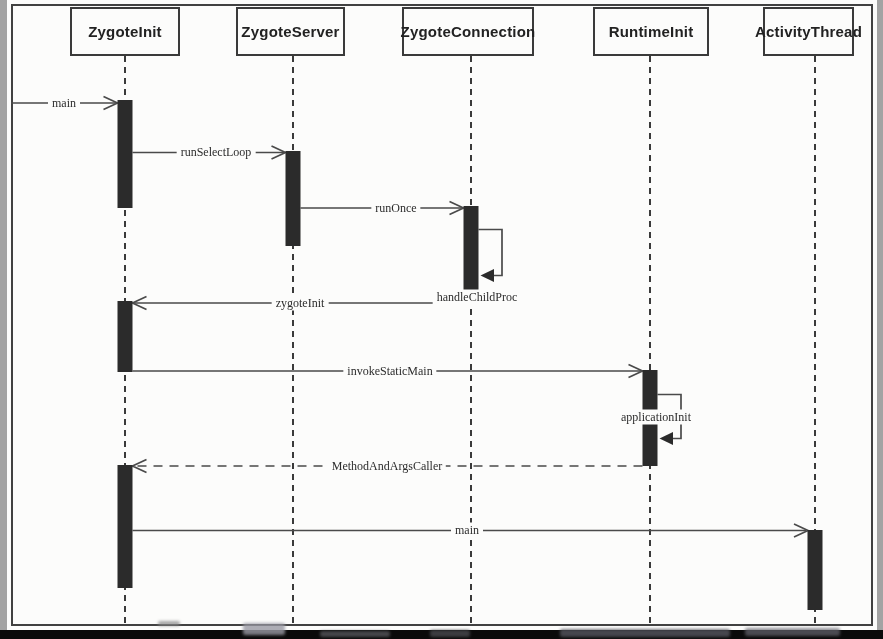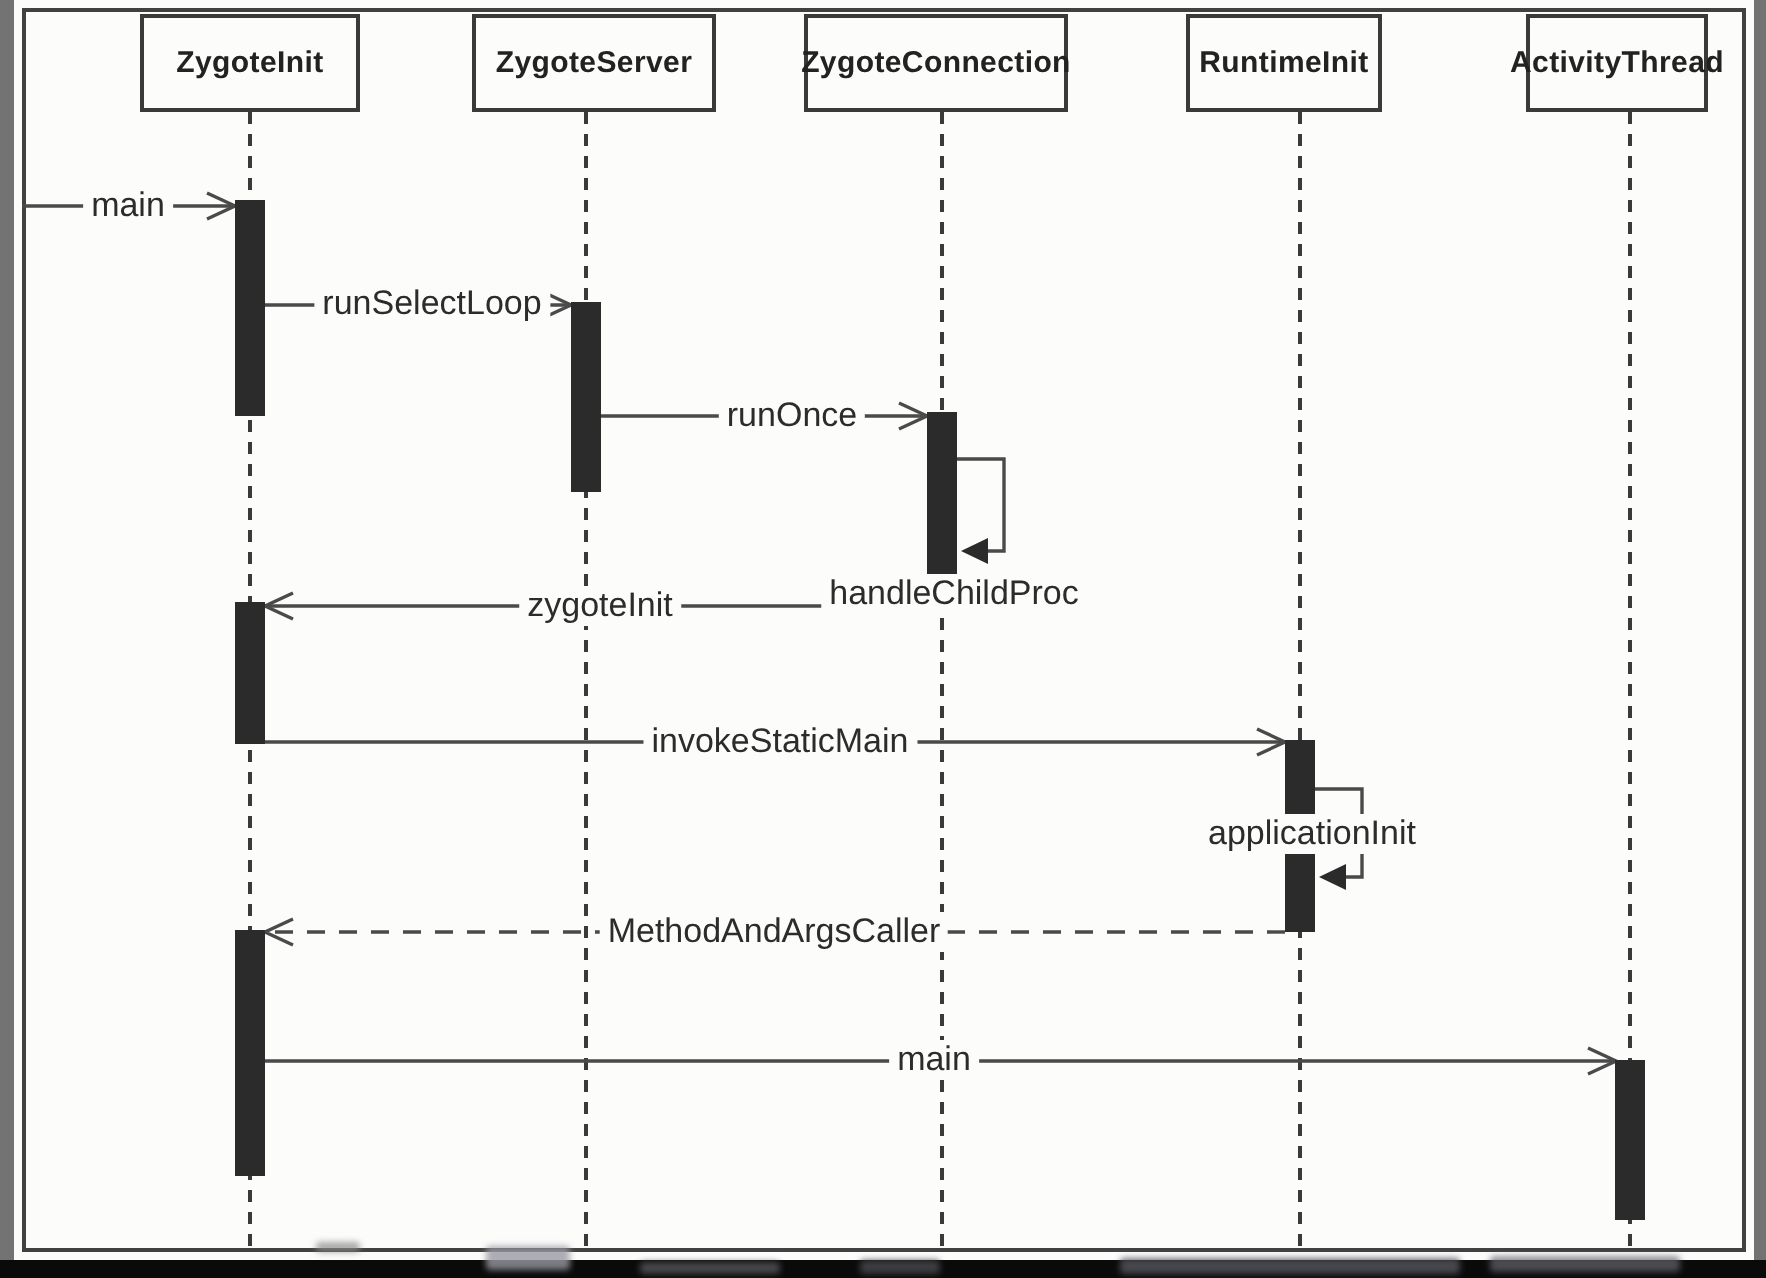--- a/index.html
+++ b/index.html
@@ -1,39 +1,39 @@
 <!DOCTYPE html>
 <html><head>
 <meta charset="utf-8">
 <style>
   html,body{margin:0;padding:0;background:#000;}
   .stage{
     position:relative;width:883px;height:639px;overflow:hidden;
-    background:#737373;
+    background:#a3a3a3;
     font-family:"Liberation Sans","DejaVu Sans",sans-serif;
   }
   .paper{
     position:absolute;left:7px;top:0;width:870px;height:630px;
     background:#fcfcfb;
   }
   .frame{
     position:absolute;left:11px;top:4px;width:862px;height:622px;
     border:2px solid #414141;box-sizing:border-box;background:transparent;
   }
   .diagram-svg{position:absolute;left:0;top:0;width:883px;height:639px;}
   .head-box{
     position:absolute;top:7px;height:49px;
     border:2px solid #3a3a3a;background:#fcfcfb;box-sizing:border-box;
     display:flex;align-items:center;justify-content:center;
     font-weight:bold;font-size:15px;letter-spacing:.2px;color:#222;
   }
   .msg-label{
     position:absolute;transform:translate(-50%,-50%);
     background:#fcfcfb;padding:0 4px;white-space:nowrap;
-    font-size:17px;color:#2c2c2c;
+    font-size:12px;color:#2c2c2c;font-family:Liberation Serif, serif;
   }
   .smudge{position:absolute;filter:blur(1.6px);border-radius:2px;}
   .bottom-band{
     position:absolute;left:0;top:630px;width:883px;height:9px;background:#0a0a0a;
   }
 </style>
 </head>
 <body>
 
 <div class="stage">
@@ -81,27 +81,27 @@
     <rect x="463.5" y="206" width="15" height="97" fill="#2b2b2b"></rect>
     <rect x="117.5" y="301" width="15" height="71" fill="#2b2b2b"></rect>
     <rect x="642.5" y="370" width="15" height="96" fill="#2b2b2b"></rect>
     <rect x="117.5" y="465" width="15" height="123" fill="#2b2b2b"></rect>
     <rect x="807.5" y="530" width="15" height="80" fill="#2b2b2b"></rect>
   </svg>
 
   <div class="head-box" style="left:70px;width:110px;">
       <span>ZygoteInit</span>
     </div>
-  <div class="head-box" style="left:236px;width:122px;">
+  <div class="head-box" style="left:236px;width:109px;">
       <span>ZygoteServer</span>
     </div>
   <div class="head-box" style="left:402px;width:132px;">
       <span>ZygoteConnection</span>
     </div>
-  <div class="head-box" style="left:593px;width:98px;">
+  <div class="head-box" style="left:593px;width:116px;">
       <span>RuntimeInit</span>
     </div>
   <div class="head-box" style="left:763px;width:91px;">
       <span>ActivityThread</span>
     </div>
 
   <div class="msg-label" style="left:64px;top:103px;">main</div>
   <div class="msg-label" style="left:216px;top:152px;">runSelectLoop</div>
   <div class="msg-label" style="left:396px;top:208px;">runOnce</div>
   <div class="msg-label" style="left:477px;top:253px;margin-top:44px;">handleChildProc</div>

